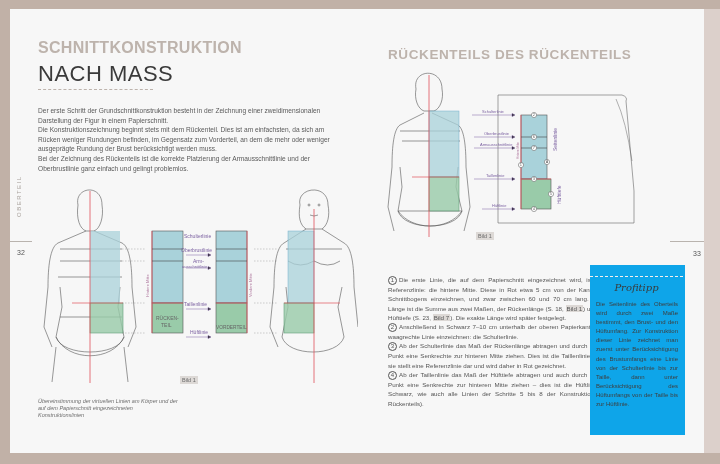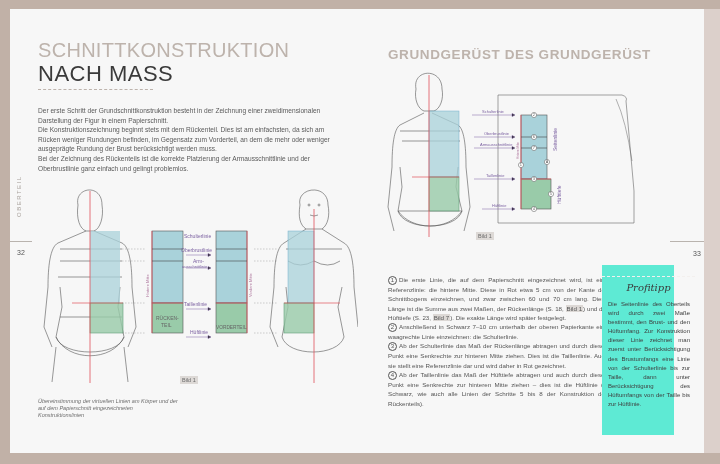--- a/index.html
+++ b/index.html
@@ -3,37 +3,37 @@
 <meta charset="utf-8">
 <style>
   *{box-sizing:border-box;margin:0;padding:0}
   html,body{width:720px;height:464px;overflow:hidden;background:#c1b1a7}
   body{position:relative;font-family:"Liberation Sans",sans-serif;color:#4a4a4a}
   .spread{position:absolute;left:10px;top:9px;width:694px;height:444px;background:#f7f7f7}
   .right-strip{position:absolute;left:704px;top:9px;width:16px;height:444px;background:#dcd0cb}
   .page{position:absolute;top:0;height:444px}
   .page-left{left:0;width:350px}
   .page-right{left:350px;width:344px}
-  .title1{position:absolute;left:28px;top:30px;font-size:20px;font-weight:normal;color:#bdb3ac;letter-spacing:0.3px;white-space:nowrap}
+  .title1{position:absolute;left:28px;top:30px;font-size:16px;font-weight:bold;color:#bdb3ac;letter-spacing:0.3px;white-space:nowrap}
   .title2{position:absolute;left:28px;top:52px;font-size:22px;font-weight:normal;color:#3a3a3a;letter-spacing:0.5px;white-space:nowrap}
   .dashes{position:absolute;left:28px;top:80px;width:115px;border-top:1.5px dashed #bdb3ac}
   .intro{position:absolute;left:28px;top:97px;width:310px;font-size:6.6px;line-height:9.6px;color:#5a5a5a}
   .intro p{margin:0}
   .side-label{position:absolute;left:6px;top:178px;transform-origin:left top;transform:rotate(-90deg) translate(-30px,0);font-size:6px;letter-spacing:1.5px;color:#a9a29d;white-space:nowrap}
   .side-rule{position:absolute;left:0;top:232px;width:22px;border-top:1px solid #b9b3ae}
   .page-num{position:absolute;font-size:7px;color:#555}
   .fig{position:absolute}
   .fig-label{position:absolute;background:#ddd9d6;color:#6b6b6b;font-size:5.5px;padding:1px 2px}
   .caption{position:absolute;left:28px;top:389px;width:140px;font-size:5.5px;font-style:italic;line-height:7px;color:#6d6d6d}
   .title-right{position:absolute;left:28px;top:38px;font-size:13.5px;font-weight:bold;color:#bdb3ac;letter-spacing:0.6px;white-space:nowrap}
   .steps{position:absolute;left:28px;top:266px;width:220px;font-size:6.2px;line-height:9.3px;color:#555;text-align:justify}
   .steps p{margin:0}
   .num{display:inline-block;width:9px;height:9px;border:0.9px solid #555;border-radius:50%;font-size:6px;line-height:7.5px;text-align:center;margin-right:2px}
   .ref{background:#dcd8d5;padding:0 1px}
-  .tip{position:absolute;left:242px;top:256px;width:72px;height:170px;background:#5eead4}
+  .tip{position:absolute;left:230px;top:256px;width:95px;height:170px;background:#0ea5e9}
   .tip-dash{position:absolute;left:0;top:11px;width:93px;border-top:1.5px dashed #f3f0ee}
   .tip-title{position:absolute;left:0;top:17px;width:93px;text-align:center;font-family:"DejaVu Serif",serif;font-style:italic;font-size:10px;color:#3a3a3a}
   .tip-body{position:absolute;left:6px;top:35px;width:82px;font-size:6px;line-height:9.1px;color:#3e3e3e;text-align:justify}
   .lbl{font-family:"Liberation Sans",sans-serif;font-size:5px;fill:#7a5fa0}
   .lbl2{font-family:"Liberation Sans",sans-serif;font-size:4px;fill:#7a5fa0}
 </style>
 </head>
 <body>
 
 <div class="spread">
@@ -138,21 +138,21 @@
       <rect x="246" y="116" width="30" height="30" fill="#99cba9" opacity="0.8" stroke="#3d8a5a" stroke-width="0.6"></rect>
       <line x1="276" y1="22" x2="276" y2="196" stroke="#e0505a" stroke-width="0.8"></line>
       <line x1="246" y1="116" x2="302" y2="116" stroke="#e0505a" stroke-width="0.7"></line>
     </svg>
 
     <div class="fig-label" style="left:170px;top:367px">Bild 1</div>
     <div class="caption">Übereinstimmung der virtuellen Linien am Körper und der auf dem Papierschnitt eingezeichneten Konstruktionslinien</div>
   </div>
 
   <div class="page page-right">
-    <div class="title-right">GRUNDGERÜST DES GRUNDGERÜST</div>
+    <div class="title-right">RÜCKENTEILS DES RÜCKENTEILS</div>
 
     <svg class="fig" style="left:26px;top:62px" width="280" height="168" viewBox="0 0 280 168">
 
       <g fill="none" stroke="#555" stroke-width="0.6">
         <path d="M30 18 C26 -2 56 -4 56 18 C58 28 54 38 48 40 L38 40 C32 38 28 28 30 18Z"></path>
         <path d="M38 42 L14 54 C8 58 6 74 6 96 L2 136 L8 160"></path>
         <path d="M46 42 L72 54 C78 58 80 74 80 96 L84 136 L78 160"></path>
         <path d="M14 96 L16 116 L12 140 C18 160 70 160 76 140 L70 116 L72 96"></path>
         <path d="M12 140 C26 160 62 160 76 140"></path>
         <path d="M14 60 L74 60"></path>

